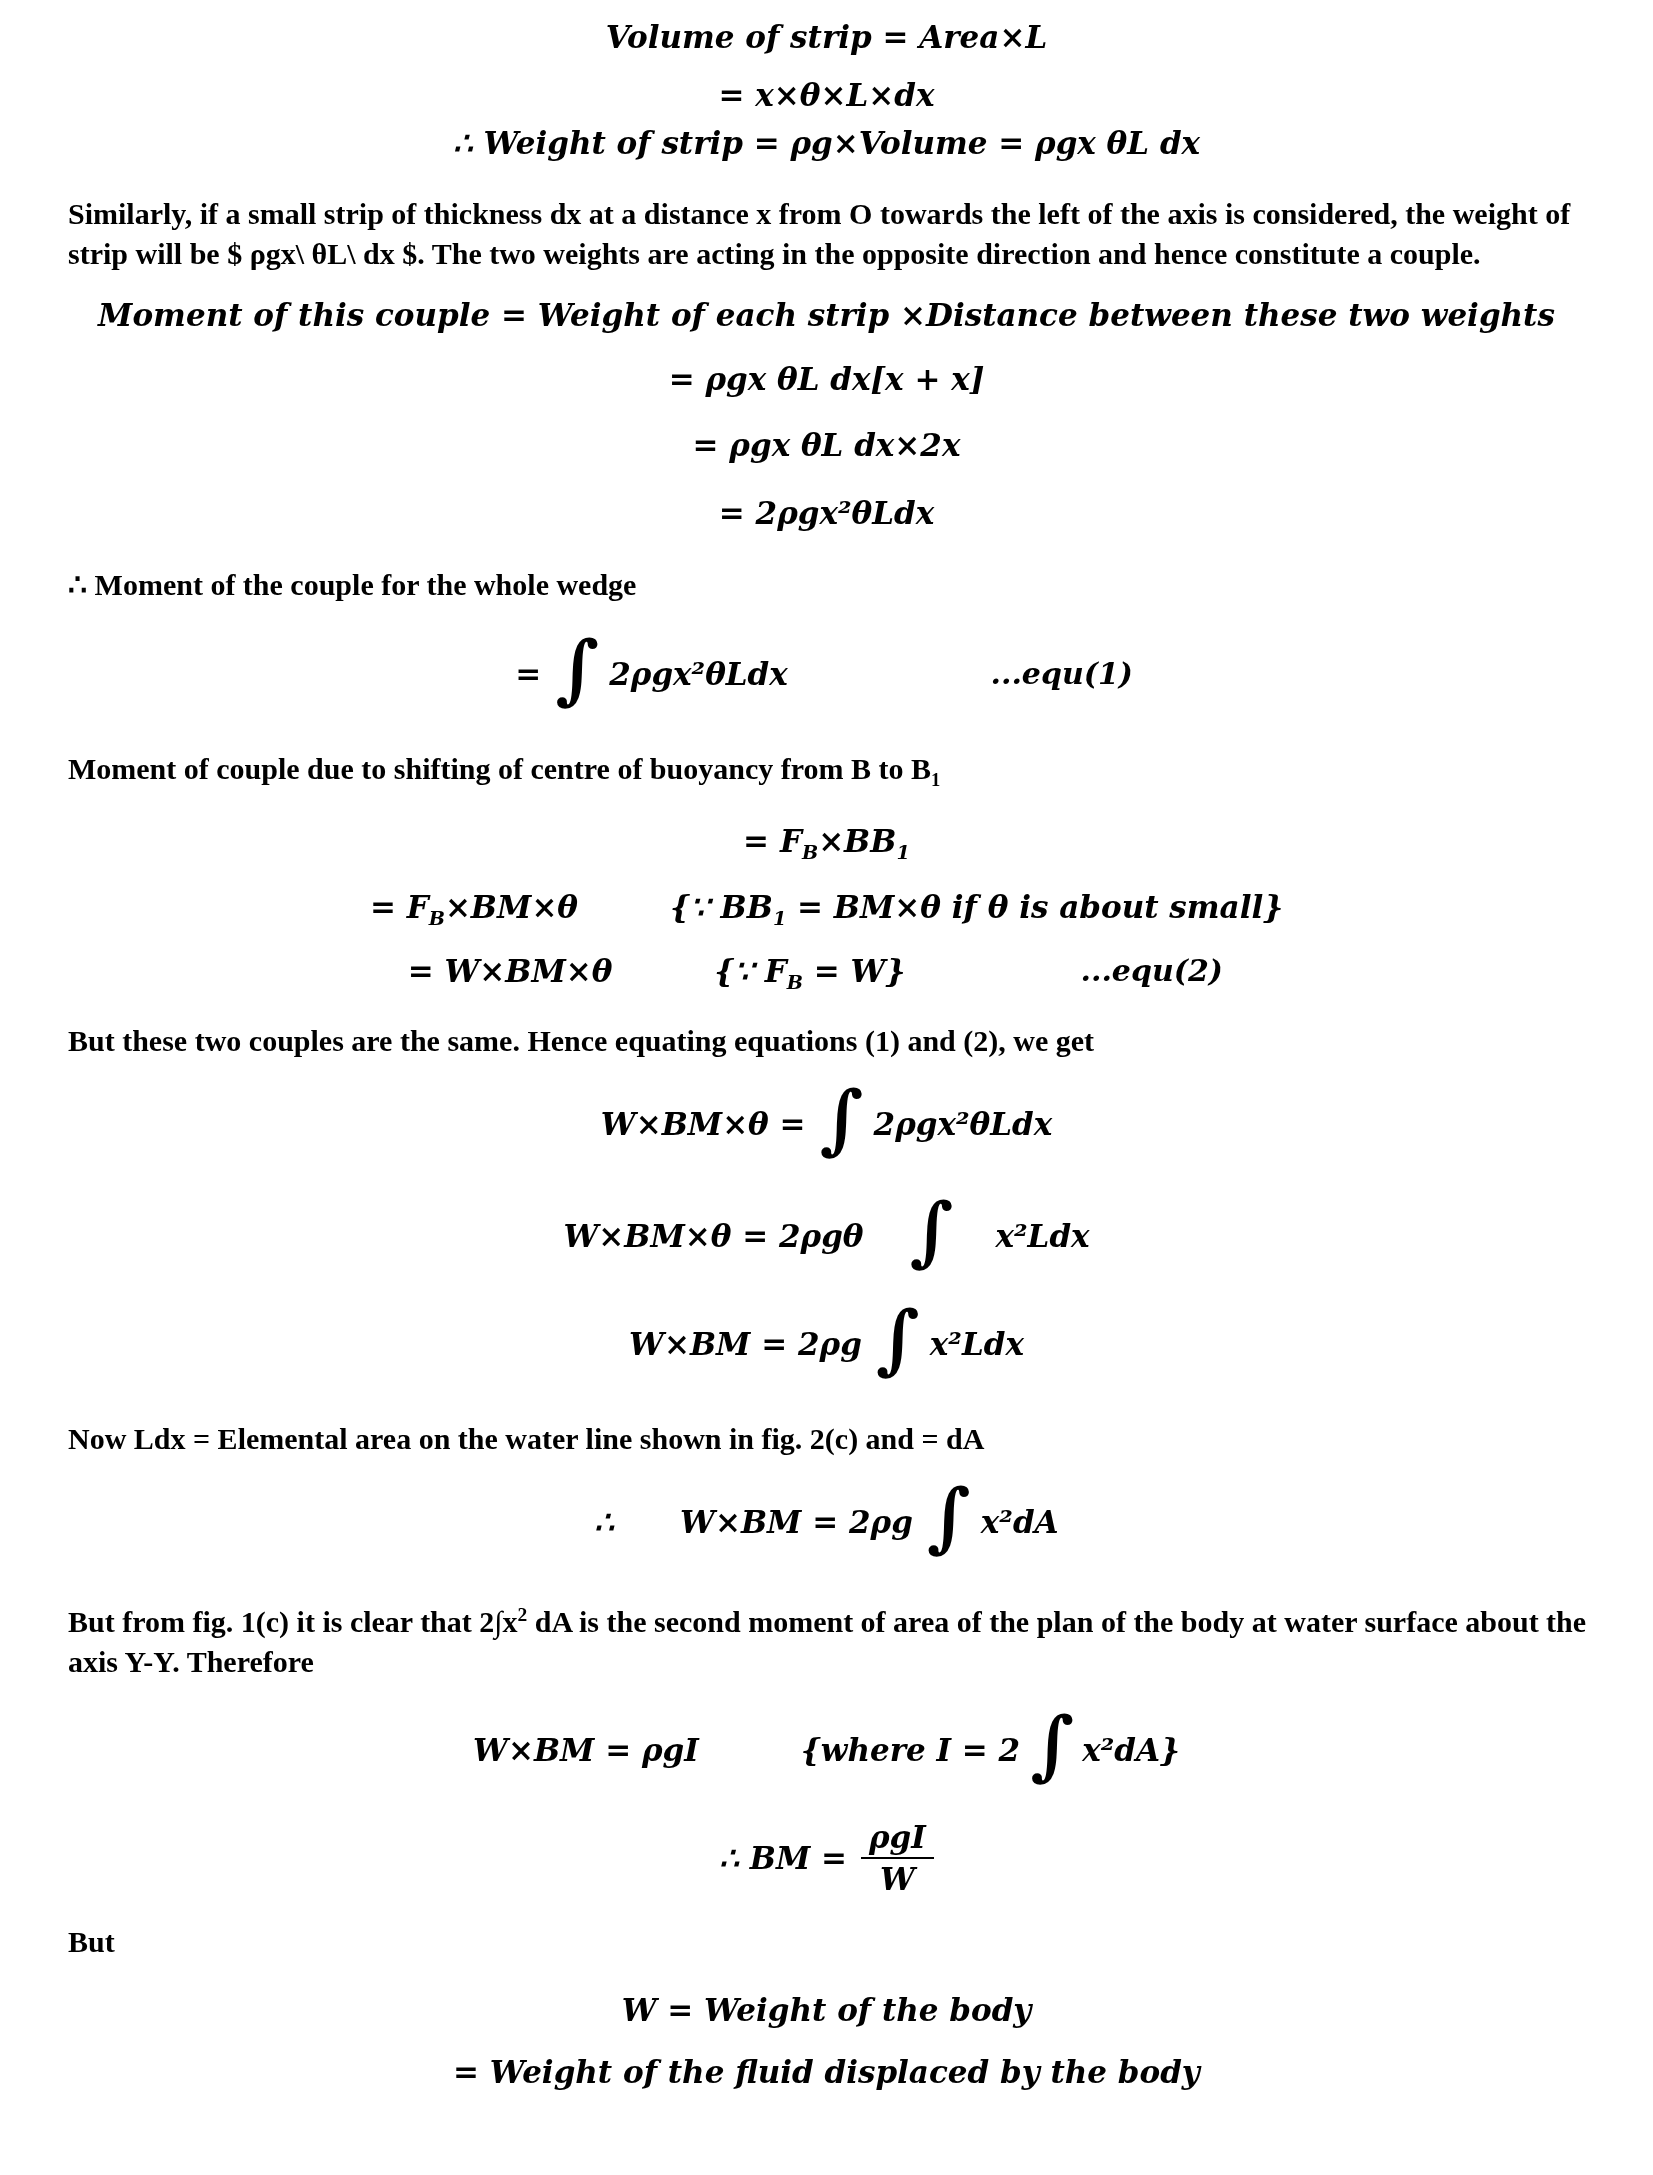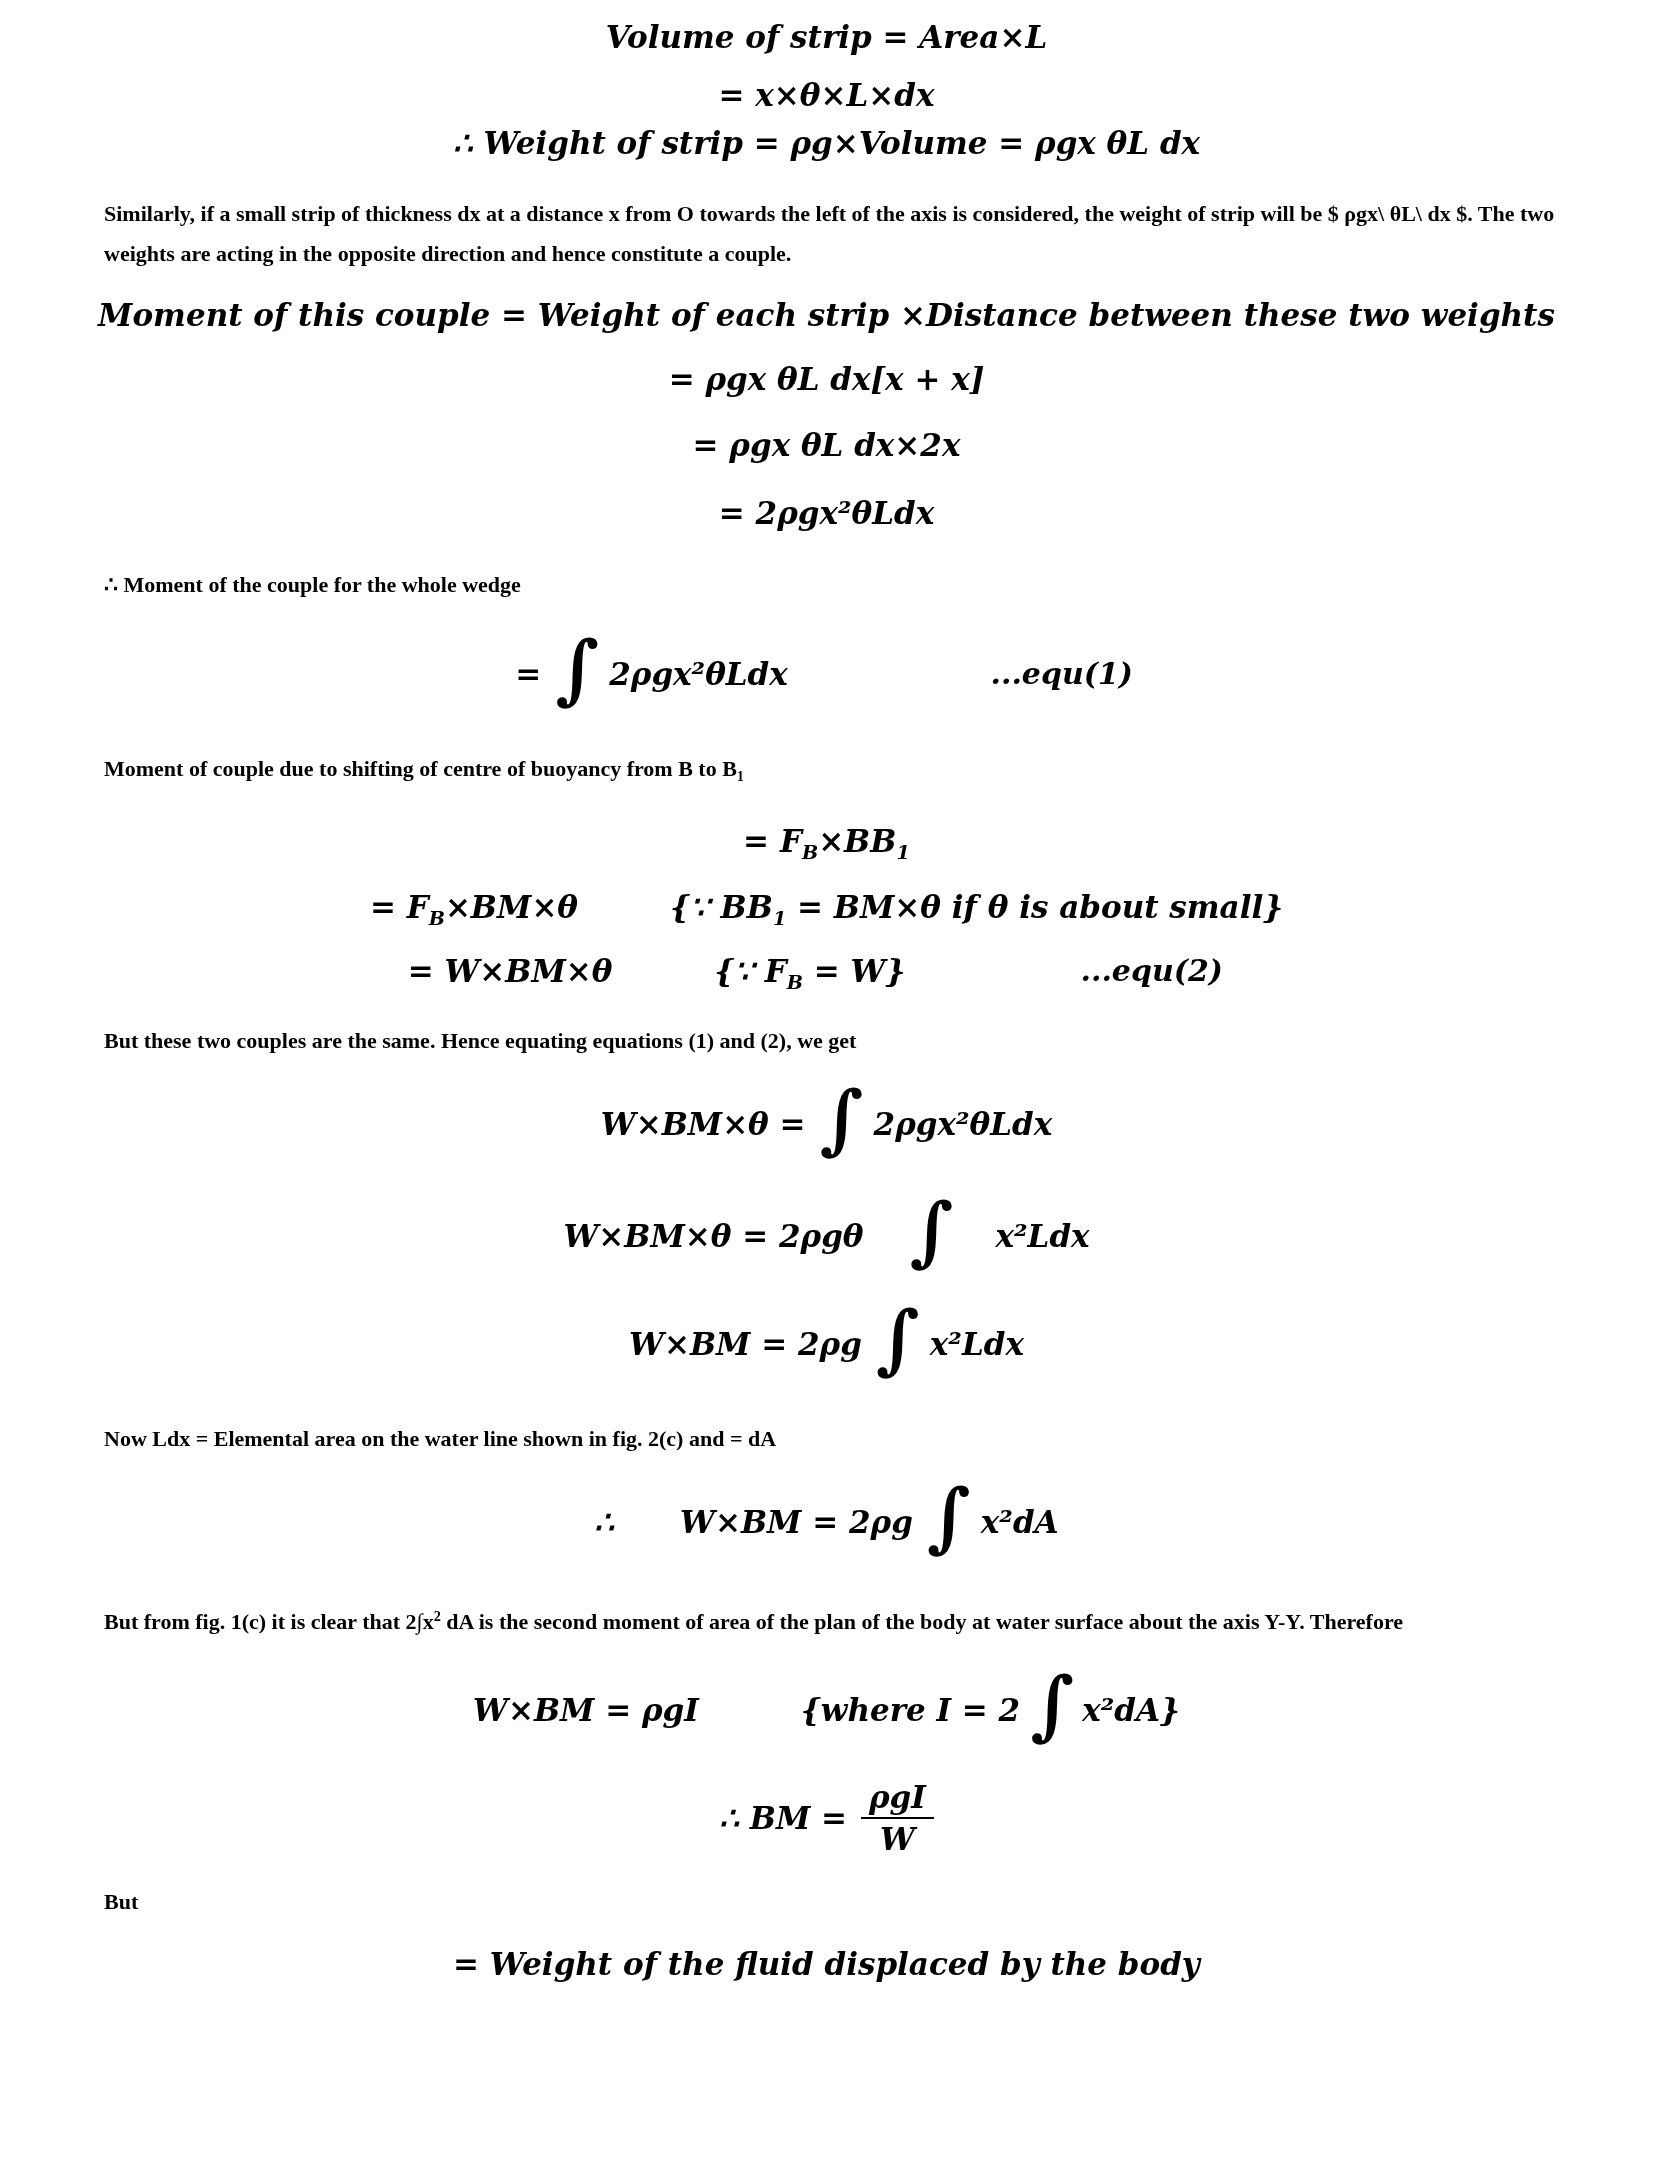--- a/index.html
+++ b/index.html
@@ -19,24 +19,24 @@
     font-style: italic;
     font-size: 31px;
     line-height: 42px;
     text-align: center;
     position: relative;
   }
   
   .plain {
     font-family: "Liberation Serif", serif;
     font-style: normal;
-    font-size: 22px;
+    font-size: 30px;
     line-height: 42px;
     text-align: left;
-    padding-left: 104px;
+    padding-left: 68px;
     padding-right: 62px;
   }
   .para { line-height: 40px; }
 
   
   .eq-int { display: flex; align-items: center; justify-content: center; height: 100px; }
   .cluster { display: flex; align-items: center; }
   .int {
     font-size: 76px;
     line-height: 0;
@@ -182,16 +182,17 @@
   <div class="eq eq-frac b23">
     <span>∴ BM =</span>
     <span class="frac">
       <span class="num">ρgI</span>
       <span class="den">W</span>
     </span>
   </div>
 
   <div class="plain b24">But</div>
 
+  <div class="eq b25">W = Weight of the body</div>
 
   <div class="eq b26">= Weight of the fluid displaced by the body</div>
 
 </div>
 
 </body></html>

